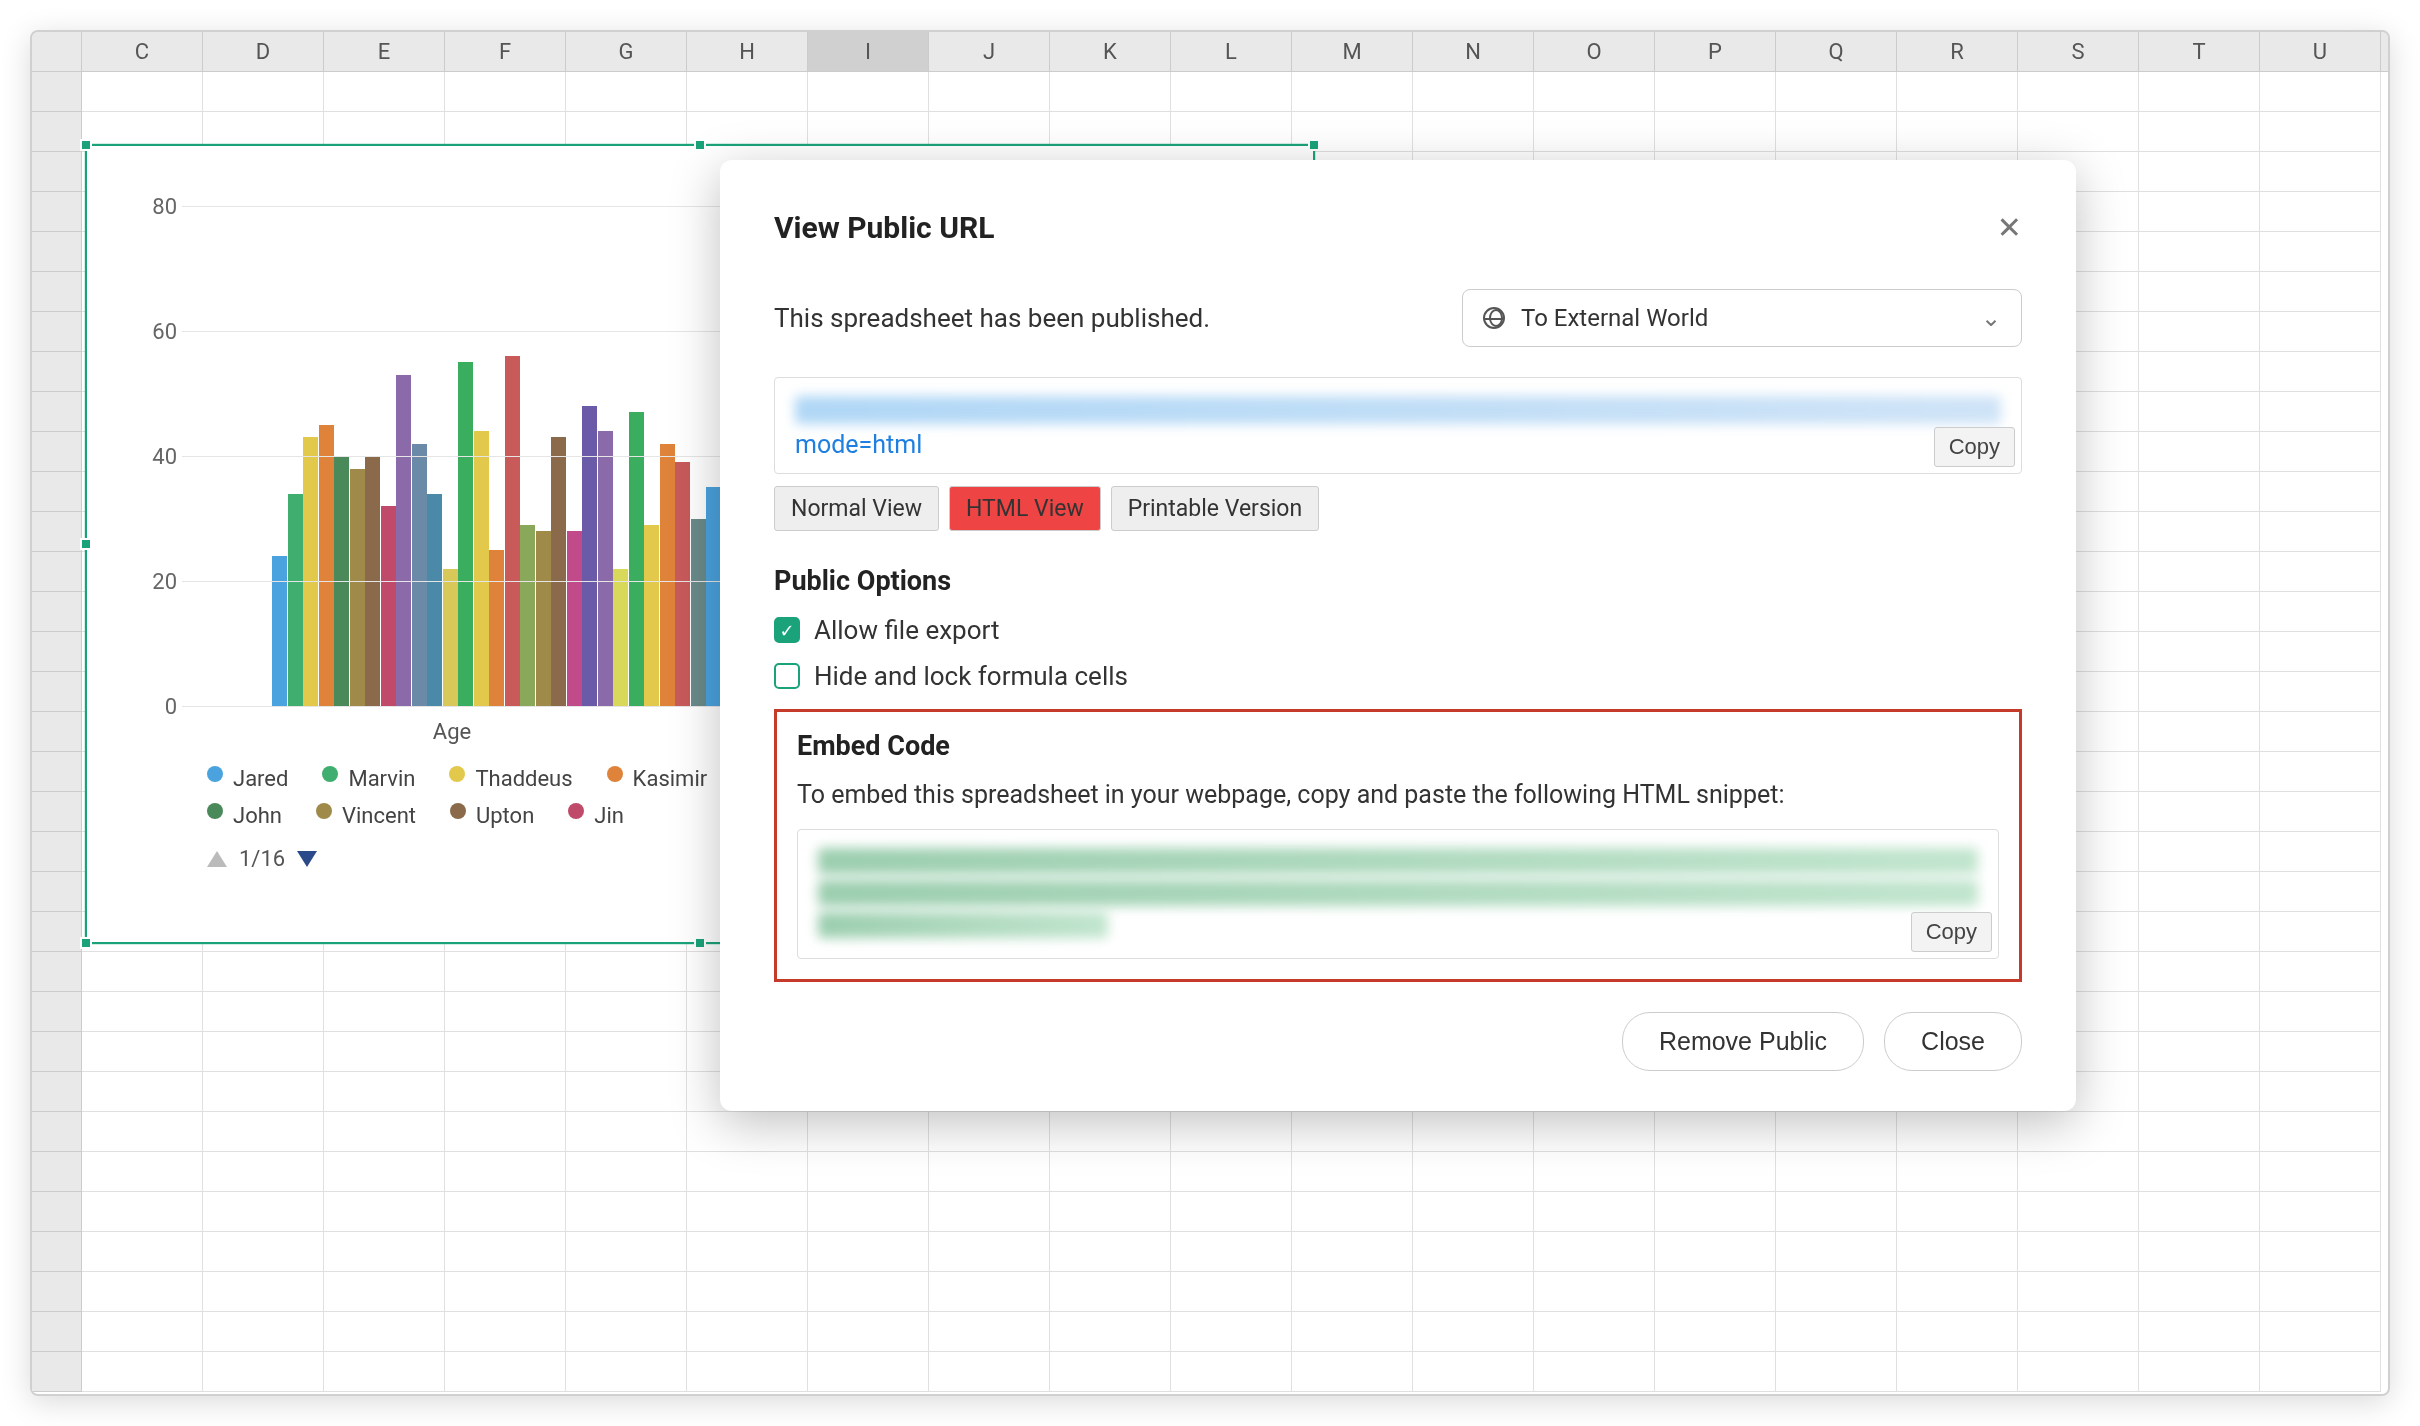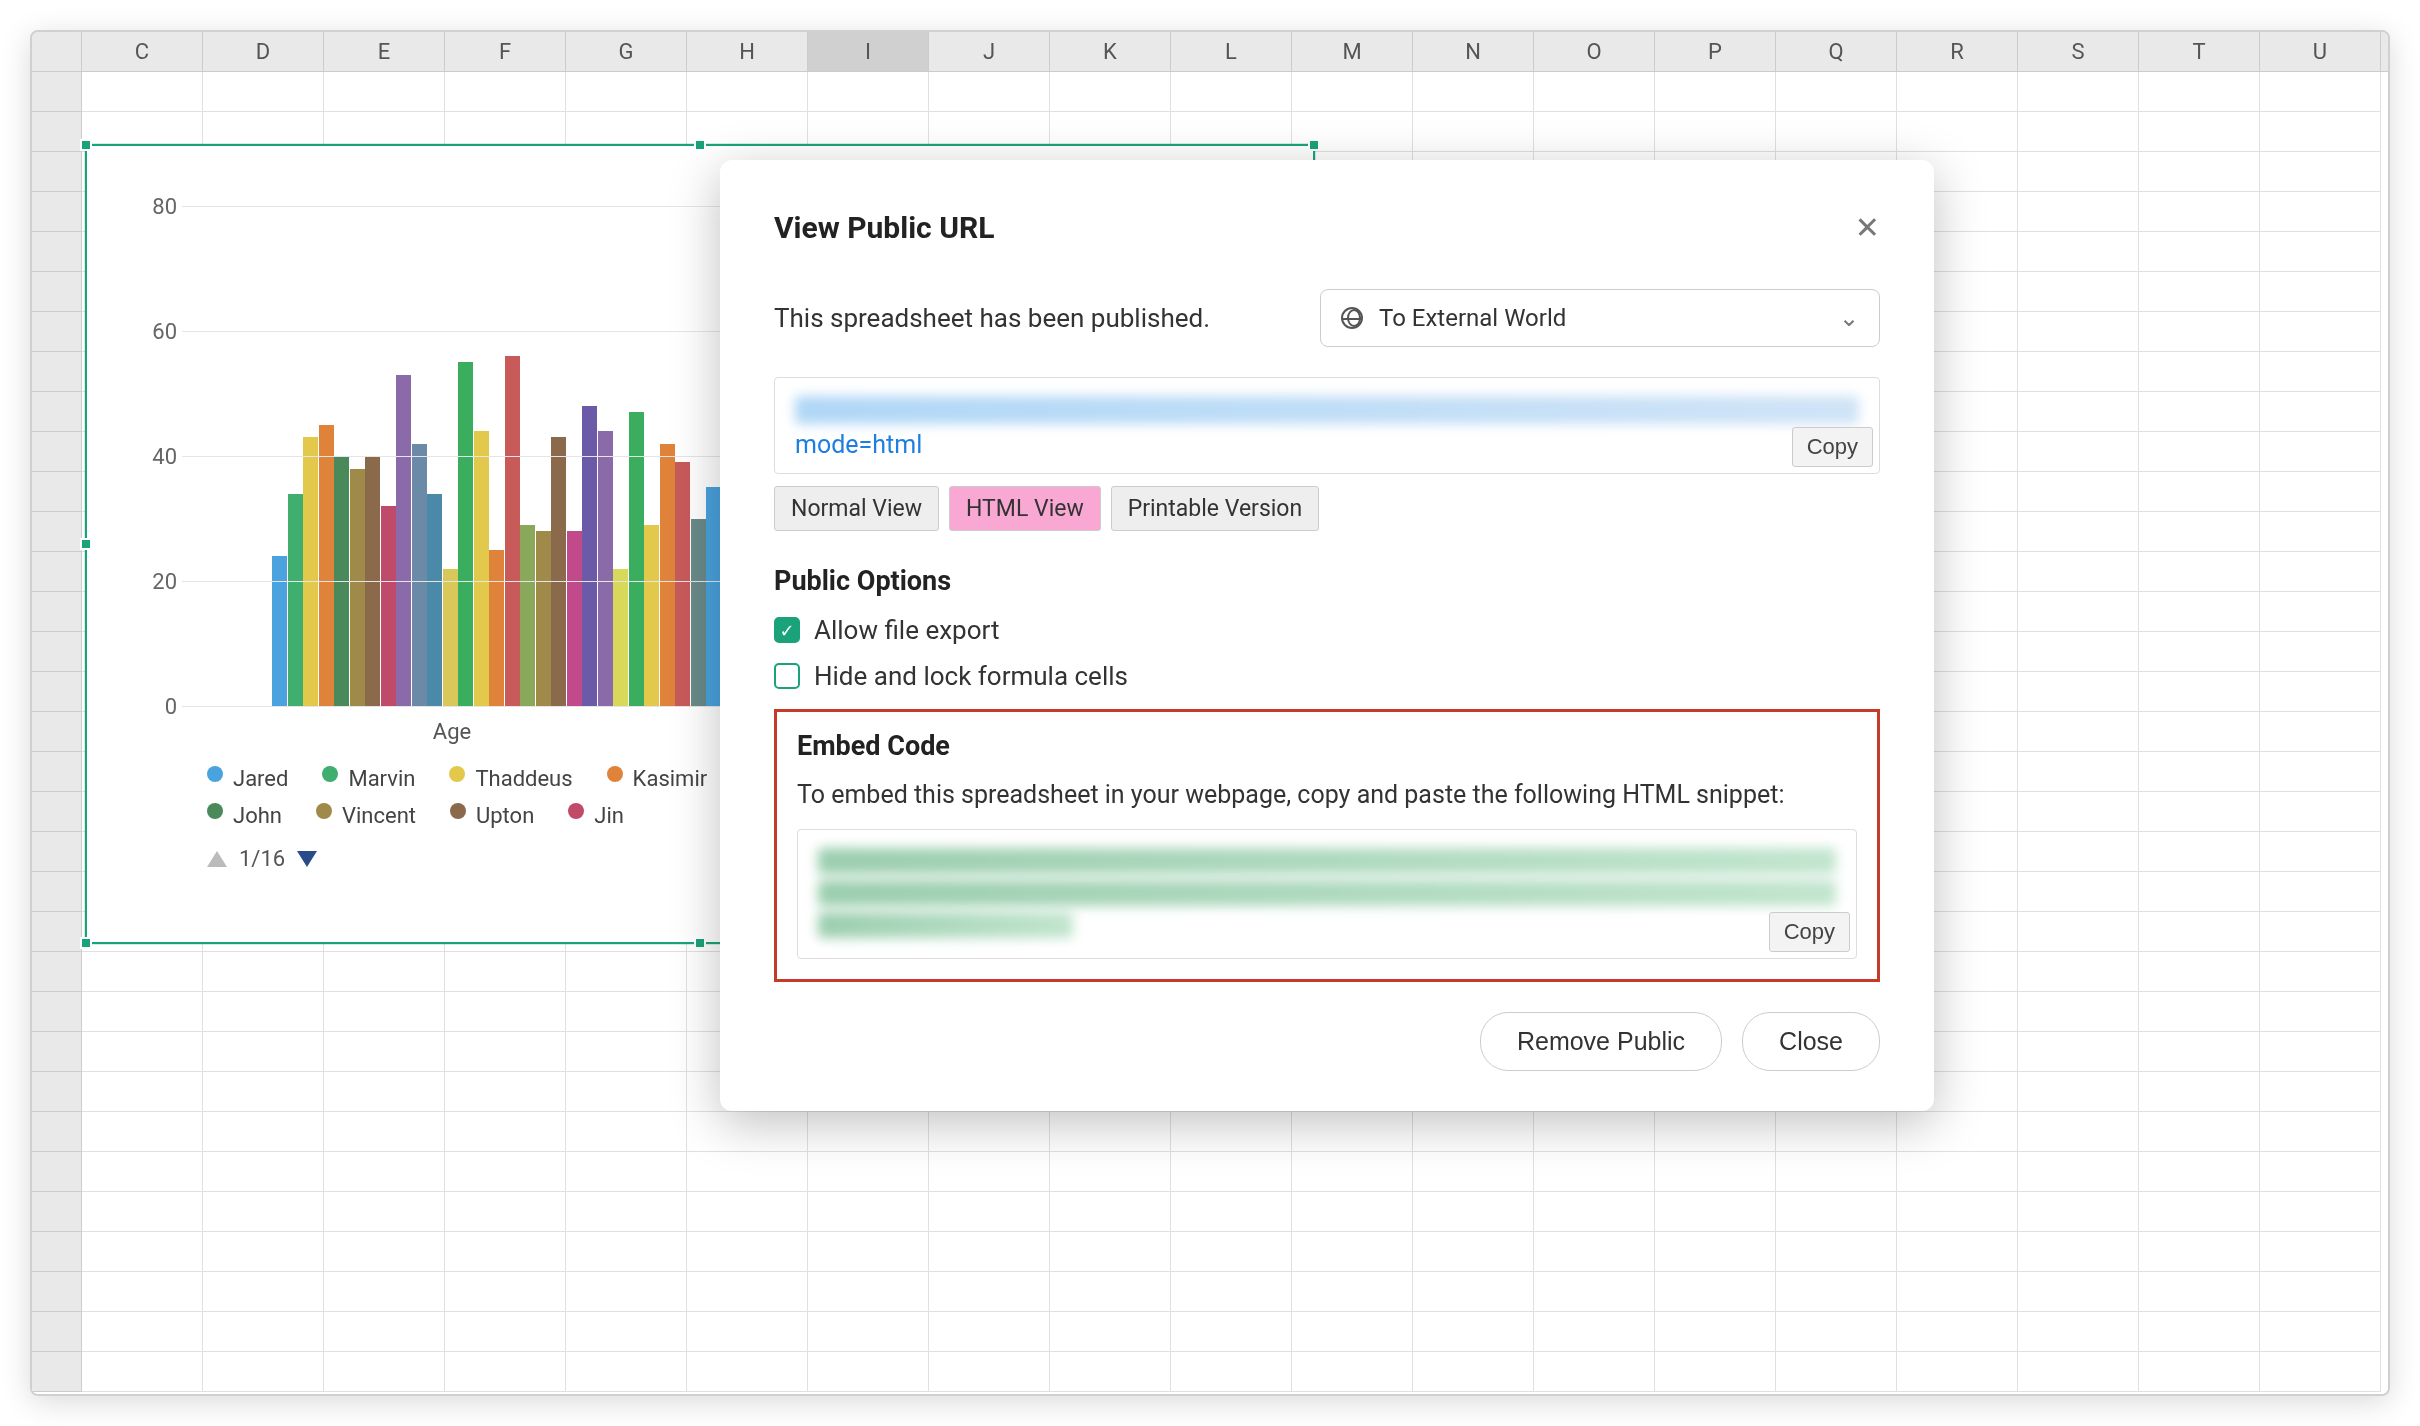--- a/index.html
+++ b/index.html
@@ -185,21 +185,21 @@
     width: 0; height: 0;
     border-left: 10px solid transparent;
     border-right: 10px solid transparent;
     border-top: 16px solid #2a4a8a;
   }
   
   .modal {
     position: absolute;
     left: 720px;
     top: 160px;
-    width: 1214px;
+    width: 1356px;
     background: #fff;
     border-radius: 12px;
     box-shadow: 0 12px 50px rgba(0,0,0,0.25);
     padding: 50px 54px 40px 54px;
   }
   .modal-header {
     display: flex;
     justify-content: space-between;
     align-items: center;
     margin-bottom: 44px;
@@ -280,21 +280,21 @@
   }
   .view-tab {
     border: 1px solid #ccc;
     padding: 8px 16px;
     font-size: 23px;
     color: #333;
     background: #eee;
     border-radius: 3px;
   }
   .view-tab.active {
-    background: #f9a8d4;
+    background: #ef4444;
   }
   .section-title {
     font-size: 27px;
     font-weight: 700;
     color: #222;
     margin-bottom: 18px;
   }
   .check-row {
     display: flex;
     align-items: center;

